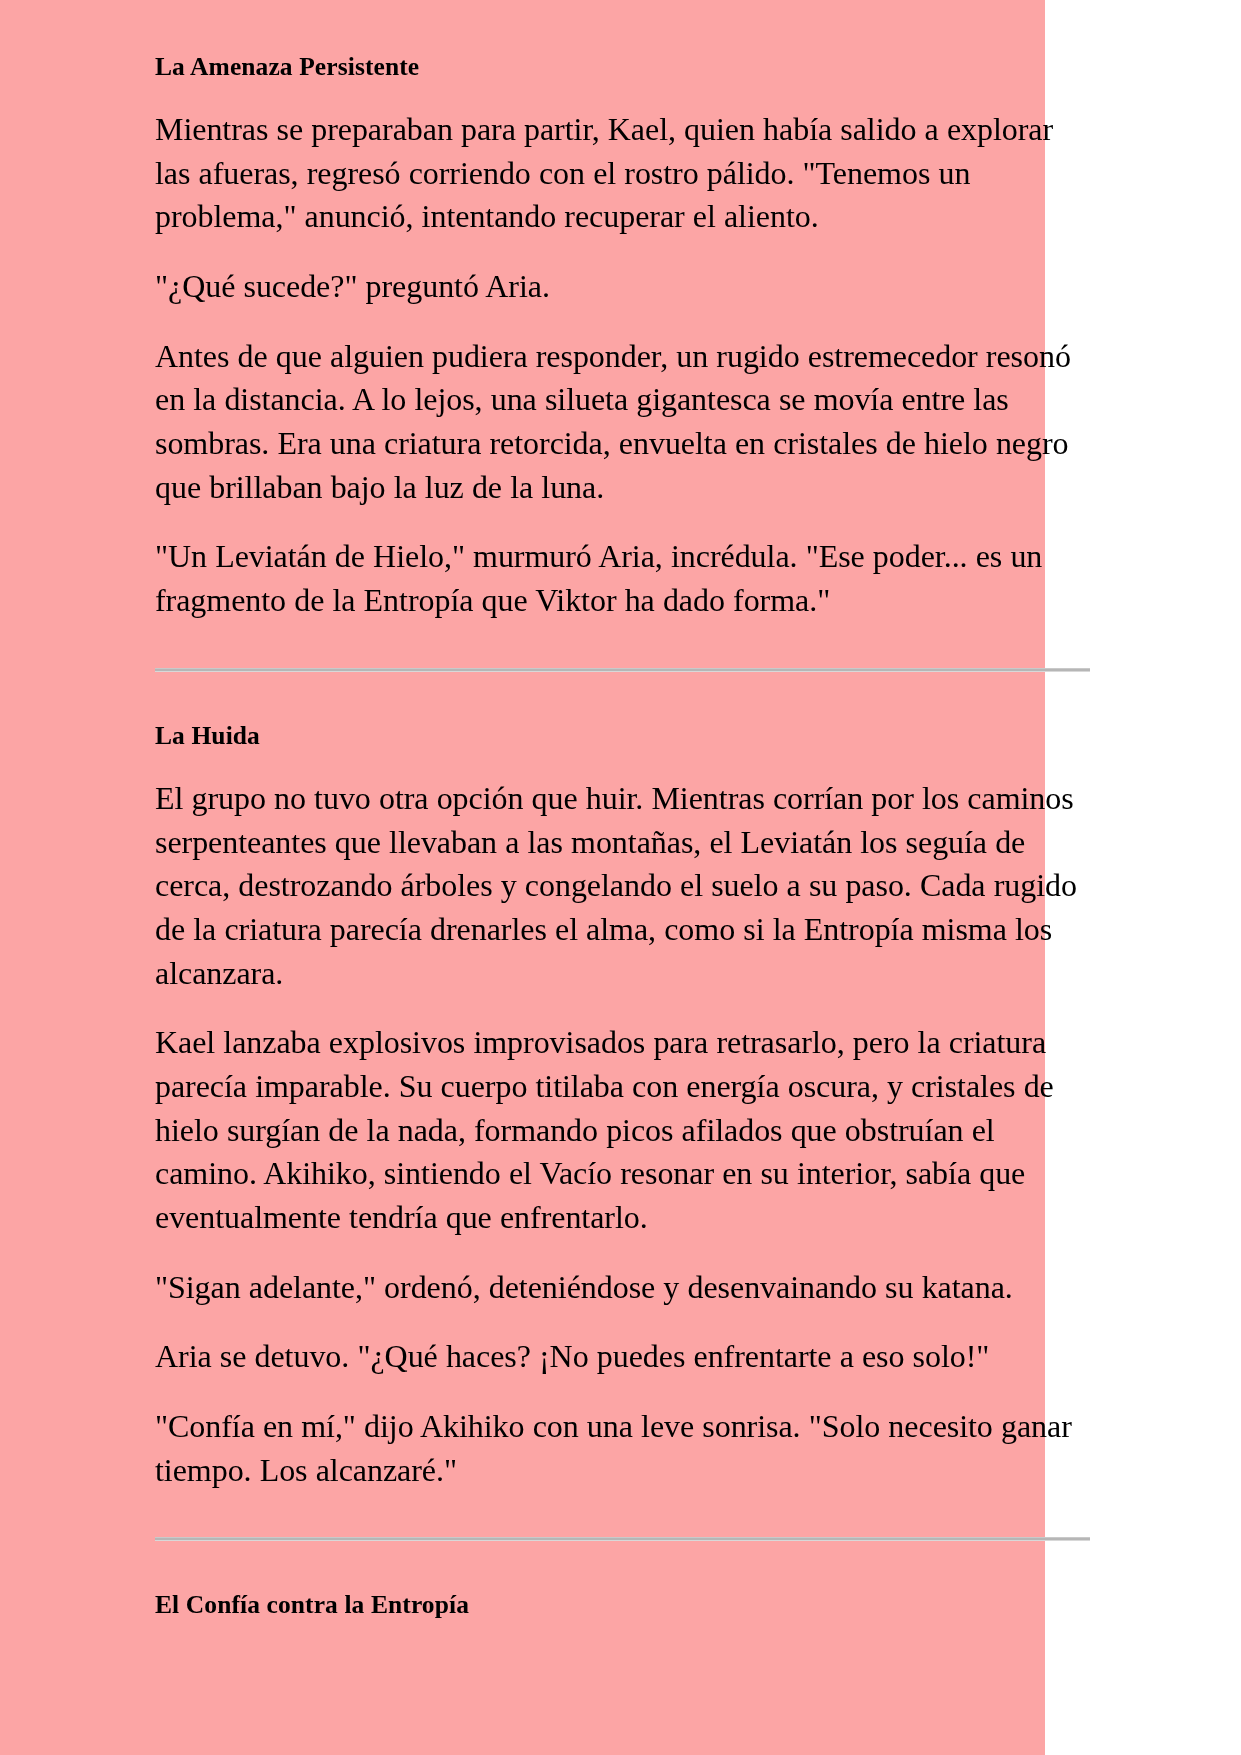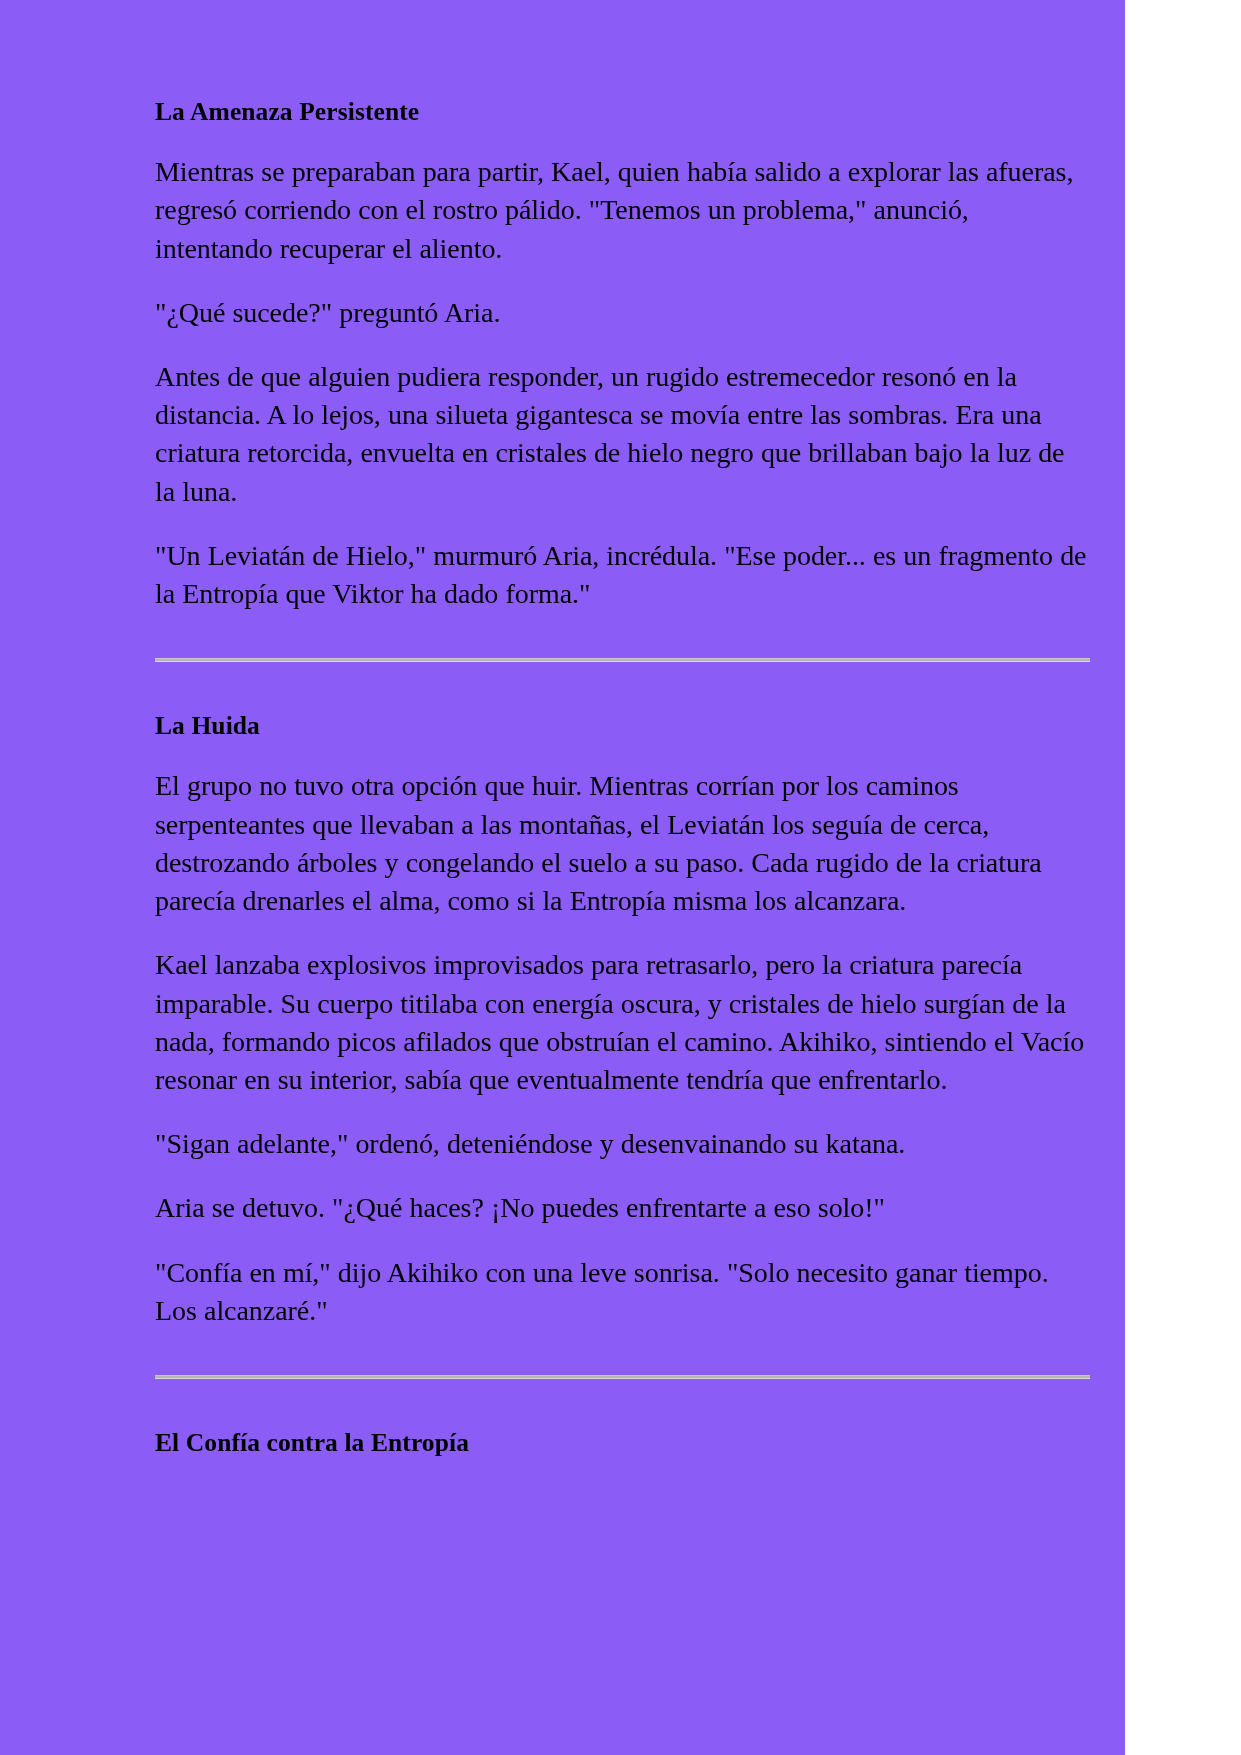--- a/index.html
+++ b/index.html
@@ -9,41 +9,41 @@
   }
   body {
     width: 1241px;
     min-height: 1755px;
     font-family: "Liberation Serif", "DejaVu Serif", serif;
     color: #000000;
     -webkit-font-smoothing: antialiased;
   }
   .page {
     position: relative;
-    width: 1125px;
+    width: 1045px;
     min-height: 1755px;
     box-sizing: border-box;
-    padding: 96px 150px 40px 155px;
-    background: #8b5cf6;
+    padding: 51px 150px 40px 155px;
+    background: #fca5a5;
   }
   .doc-body {
     width: 935px;
   }
   h2.section-heading {
     font-family: "Liberation Serif", "DejaVu Serif", serif;
     font-size: 25.5px;
     font-weight: bold;
     line-height: 1.22;
     margin: 0 0 26px 0;
     letter-spacing: 0.1px;
     color: #000000;
   }
   p.para {
     font-family: "Liberation Serif", "DejaVu Serif", serif;
-    font-size: 28px;
+    font-size: 32px;
     line-height: 1.365;
     margin: 0 0 26px 0;
     color: #000000;
     text-align: left;
     letter-spacing: -0.05px;
     word-spacing: 0.2px;
   }
   p.para:last-child { margin-bottom: 0; }
   .section { margin: 0; }
   .section + .divider { margin-top: 45px; }

